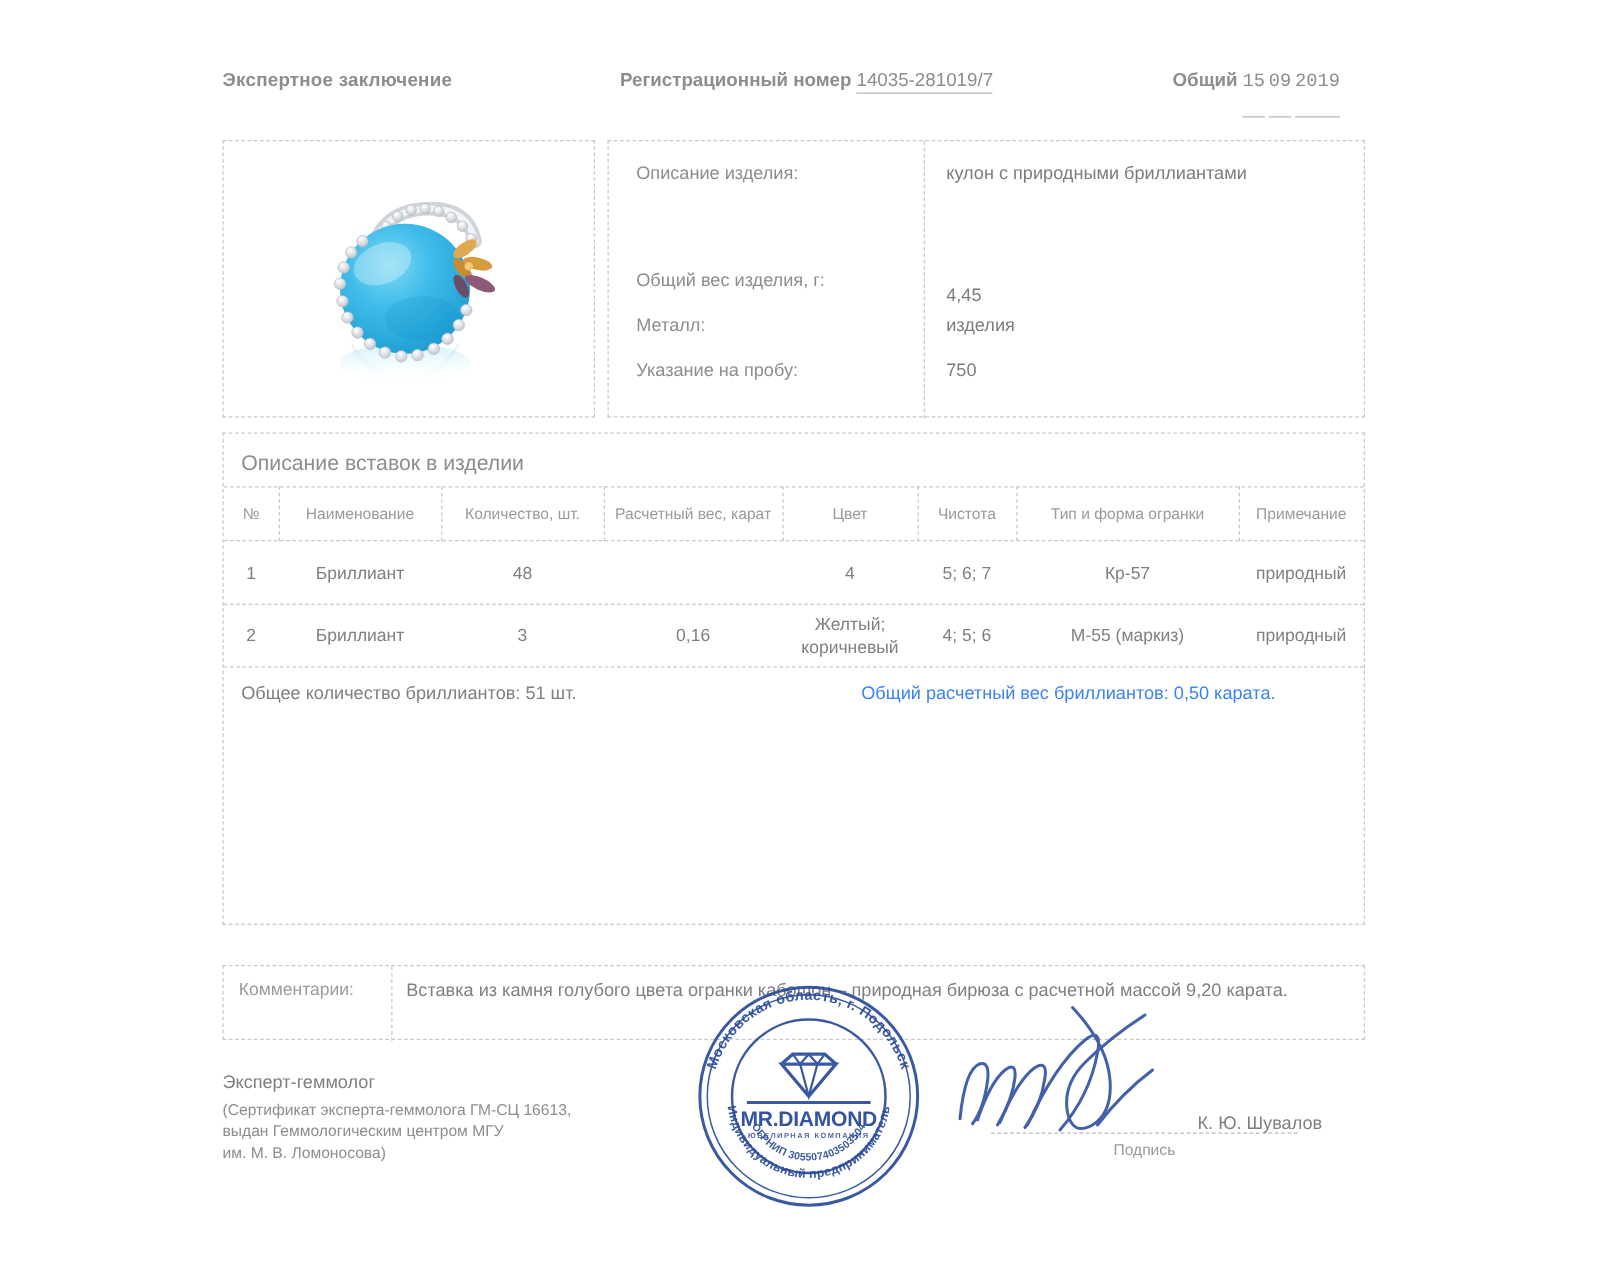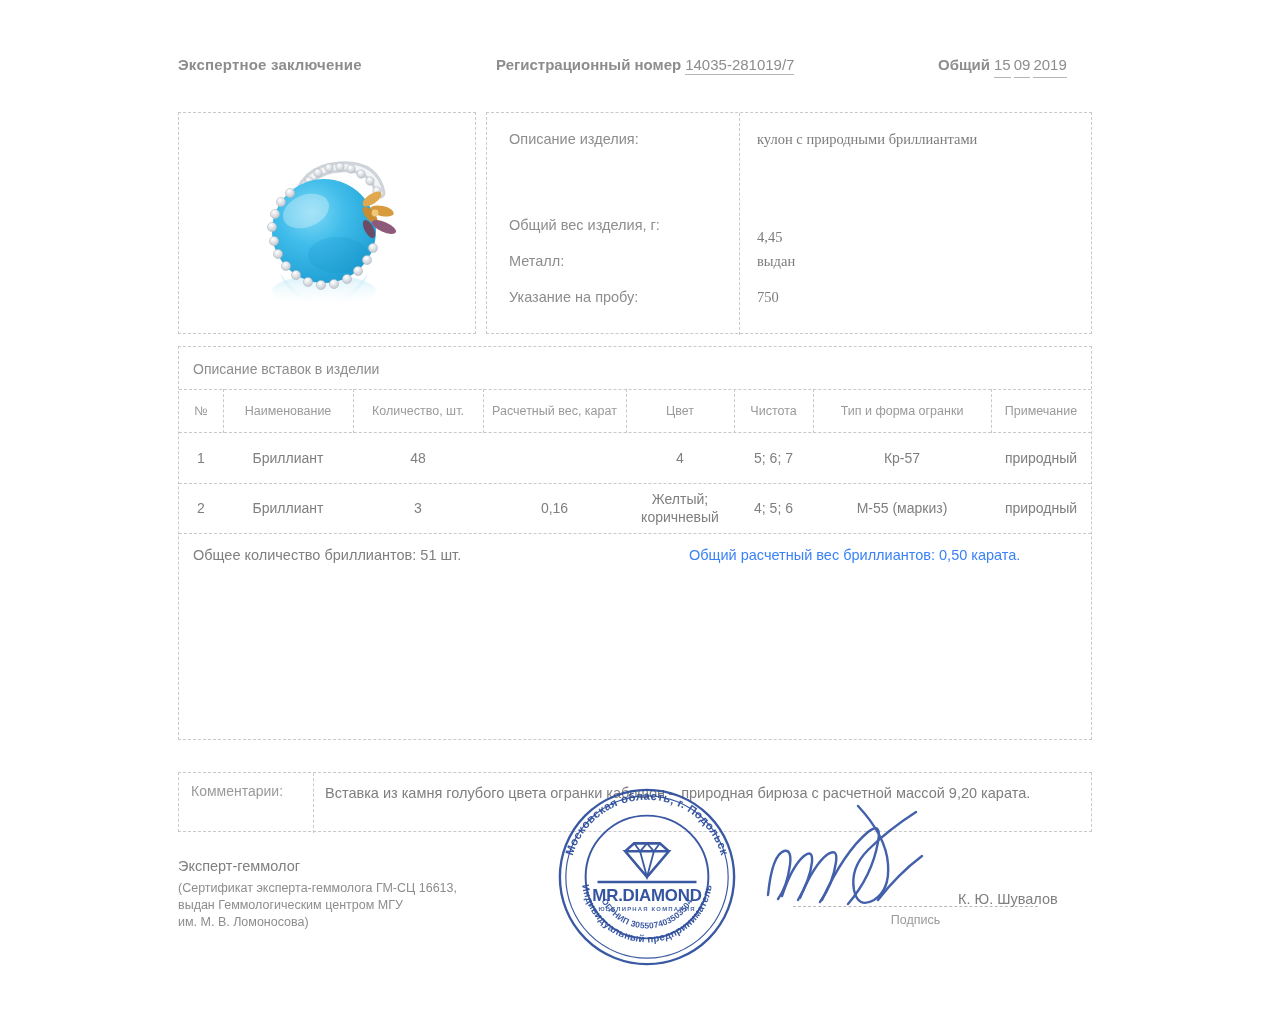--- a/index.html
+++ b/index.html
@@ -13,37 +13,37 @@
   }
   .page{position:absolute;left:0;top:0;width:1280px;height:1024px;}
 
   
   .hdr{position:absolute;left:178px;top:56px;width:912px;height:26px;}
   .hdr-title{position:absolute;left:0;top:0;font-size:15px;font-weight:bold;color:#8d8d8d;letter-spacing:.2px;}
   .hdr-reg{position:absolute;left:318px;top:0;font-size:15px;font-weight:bold;color:#8d8d8d;white-space:nowrap;}
   .hdr-regnum{font-weight:normal;border-bottom:1px solid #b6b6b6;padding-bottom:1px;margin-left:4px;}
   .hdr-date{position:absolute;left:760px;top:0;font-size:15px;font-weight:bold;color:#8d8d8d;white-space:nowrap;}
   .hdr-dateval{font-weight:normal;margin-left:4px;}
-  .hdr-dateval span{border-bottom:1px solid #b6b6b6;padding-bottom:4px;margin-right:3px;}
+  .hdr-dateval span{border-bottom:1px solid #b6b6b6;padding-bottom:19px;margin-right:3px;font-family:Liberation Mono, monospace;}
 
   
   .topwrap{position:absolute;left:178px;top:112px;width:914px;height:222px;}
   .photo-box{position:absolute;left:0;top:0;width:298px;height:222px;border:1px dashed #c9c9c9;box-sizing:border-box;}
   .desc-box{position:absolute;left:308px;top:0;width:606px;height:222px;border:1px dashed #c9c9c9;box-sizing:border-box;}
   .desc-split{position:absolute;left:252px;top:0;width:0;height:222px;border-left:1px dashed #c9c9c9;}
   .desc-row{position:absolute;font-size:14.5px;color:#8d8d8d;white-space:nowrap;}
   .desc-lbl{left:22px;}
-  .desc-val{left:270px;color:#7c7c7c;font-family:Liberation Serif, serif;}
+  .desc-val{left:270px;color:#7c7c7c;}
 
   
   .jewel{position:absolute;left:50%;top:50%;transform:translate(-50%,-50%);width:230px;height:200px;}
 
   
   .tbl-box{position:absolute;left:178px;top:346px;width:914px;height:394px;border:1px dashed #c9c9c9;box-sizing:border-box;}
-  .tbl-title{position:absolute;left:14px;top:14px;font-size:14px;color:#8d8d8d;}
+  .tbl-title{position:absolute;left:14px;top:14px;font-size:17px;color:#8d8d8d;}
   .tbl-hdr{position:absolute;left:0;top:42px;width:100%;height:44px;border-top:1px dashed #c9c9c9;border-bottom:1px dashed #c9c9c9;box-sizing:border-box;}
   .tbl-hdr .cell{position:absolute;top:0;height:44px;display:flex;align-items:center;justify-content:center;text-align:center;font-size:12.5px;color:#9a9a9a;line-height:1.25;box-sizing:border-box;}
   .vline{position:absolute;top:42px;height:44px;width:0;border-left:1px dashed #c9c9c9;}
   .trow{position:absolute;left:0;width:100%;height:50px;}
   .trow .cell{position:absolute;top:0;height:50px;display:flex;align-items:center;justify-content:center;text-align:center;font-size:14px;color:#7f7f7f;line-height:1.3;box-sizing:border-box;}
   .sep{position:absolute;left:0;width:100%;height:0;border-top:1px dashed #c9c9c9;}
   .totals{position:absolute;left:0;top:200px;width:100%;height:30px;}
   .tot-left{position:absolute;left:14px;top:0;font-size:14.5px;color:#7f7f7f;}
   .tot-right{position:absolute;left:510px;top:0;font-size:14.5px;color:#3b82f6;}
 
@@ -146,21 +146,21 @@
       </svg>
     </div>
 
     <div class="desc-box">
       <div class="desc-split"></div>
       <div class="desc-row desc-lbl" style="top:18px">Описание изделия:</div>
       <div class="desc-row desc-val" style="top:18px">кулон с природными бриллиантами</div>
       <div class="desc-row desc-lbl" style="top:104px">Общий вес изделия, г:</div>
       <div class="desc-row desc-val" style="top:116px">4,45</div>
       <div class="desc-row desc-lbl" style="top:140px">Металл:</div>
-      <div class="desc-row desc-val" style="top:140px">выдан</div>
+      <div class="desc-row desc-val" style="top:140px">изделия</div>
       <div class="desc-row desc-lbl" style="top:176px">Указание на пробу:</div>
       <div class="desc-row desc-val" style="top:176px">750</div>
     </div>
   </div>
 
   <div class="tbl-box">
     <div class="tbl-title">Описание вставок в изделии</div>
 
     <div class="tbl-hdr">
       <div class="cell" style="left:0px;width:44px">№</div>

